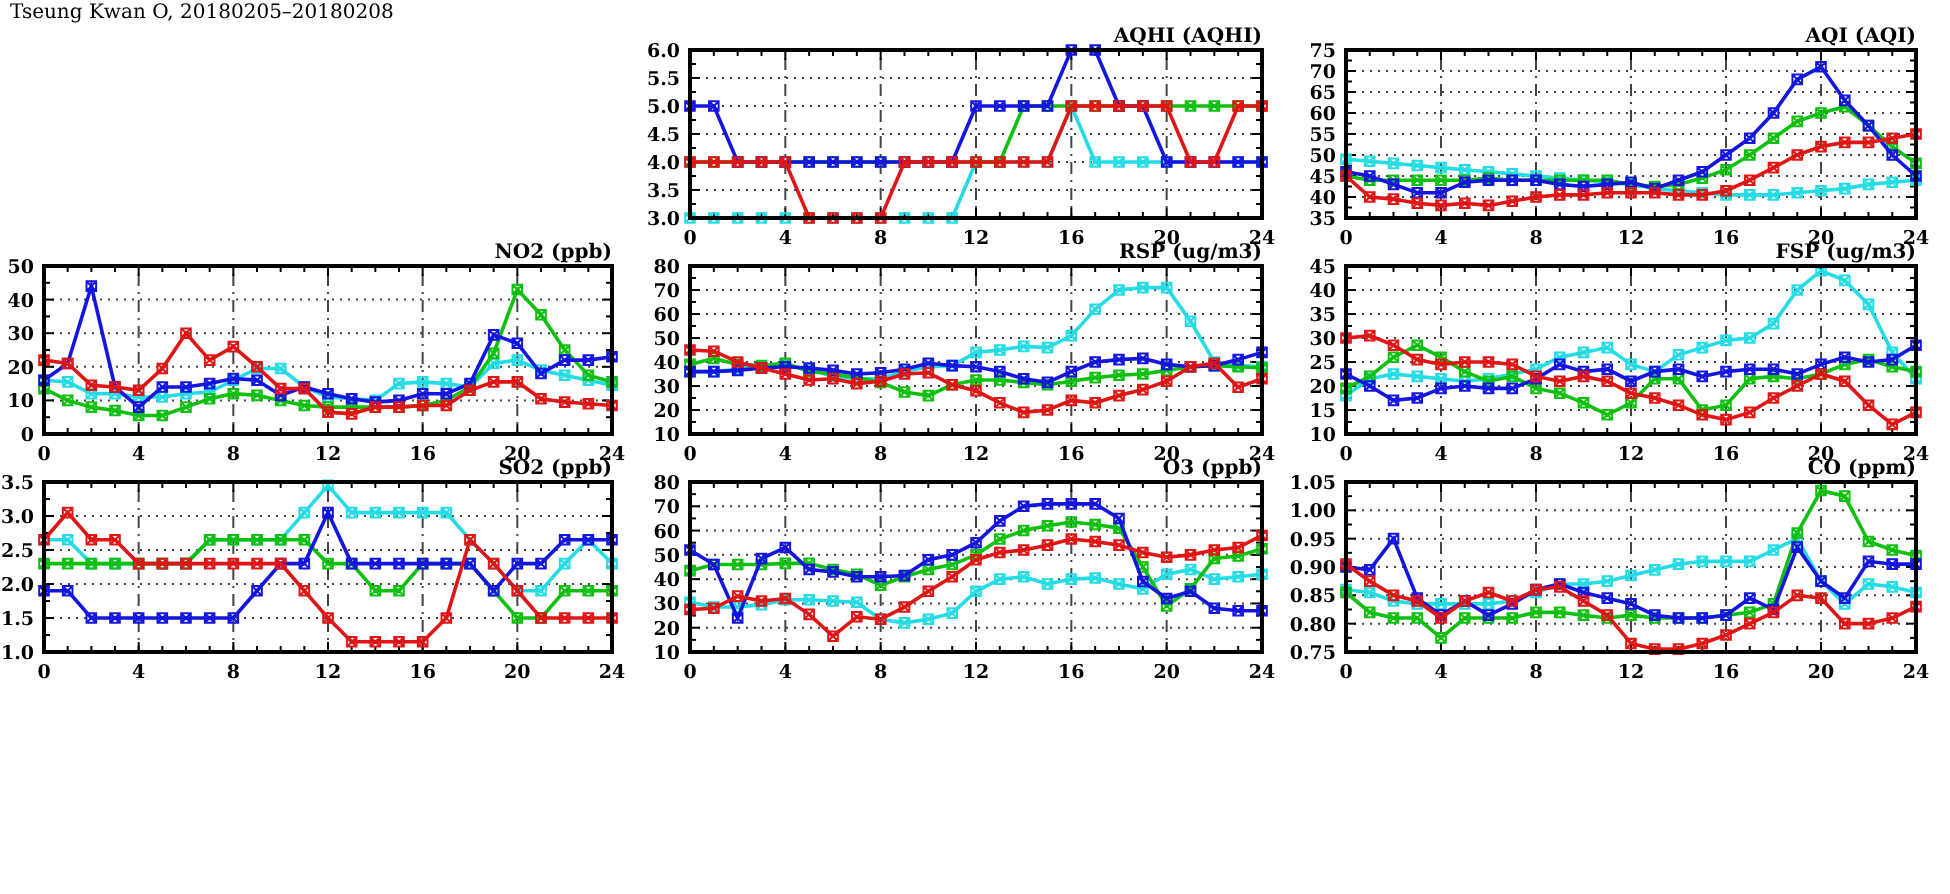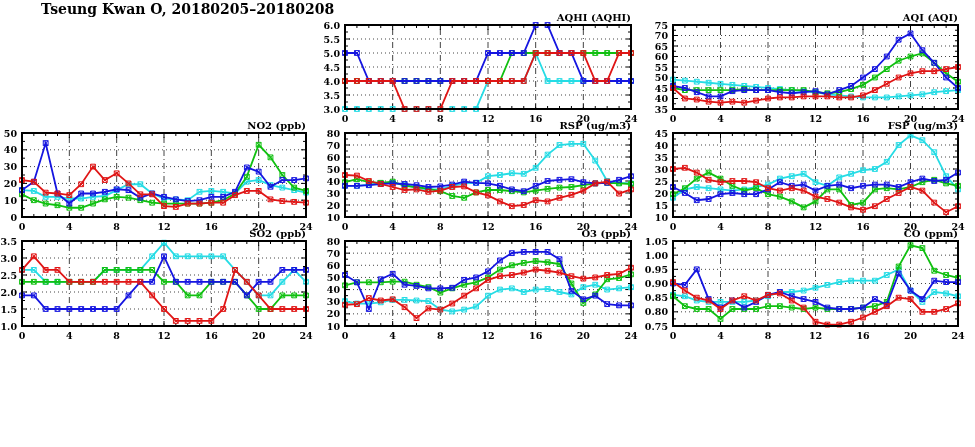--- a/index.html
+++ b/index.html
@@ -1,19 +1,19 @@
 <!DOCTYPE html>
 <html><head>
 <meta charset="utf-8">
 <style>
   html,body{margin:0;padding:0;background:#ffffff;}
   .page{position:relative;width:975px;height:447px;background:#ffffff;overflow:hidden;
         font-family:"DejaVu Serif",serif;}
-  .main-title{position:absolute;left:5px;top:1px;font-size:14px;font-weight:bold;color:#000;
-              letter-spacing:0px;white-space:nowrap;margin-left:36px;}
+  .main-title{position:absolute;left:5px;top:1px;font-size:10px;font-weight:normal;color:#000;
+              letter-spacing:0px;white-space:nowrap;}
   .chart-svg{position:absolute;}
   svg text{font-family:"DejaVu Serif",serif;font-weight:bold;fill:#000;}
 </style>
 </head>
 <body>
 
 <div class="page">
   <div class="main-title">Tseung Kwan O, 20180205–20180208</div>
   <div id="charts">
       <svg class="chart-svg" width="330" height="116" style="left: 311px; top: 9px;">

